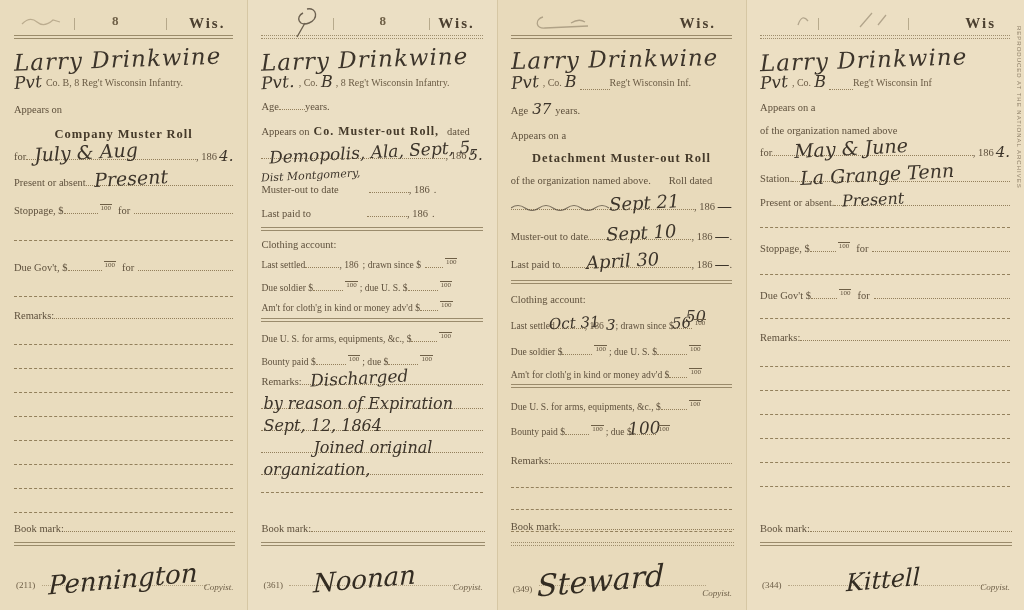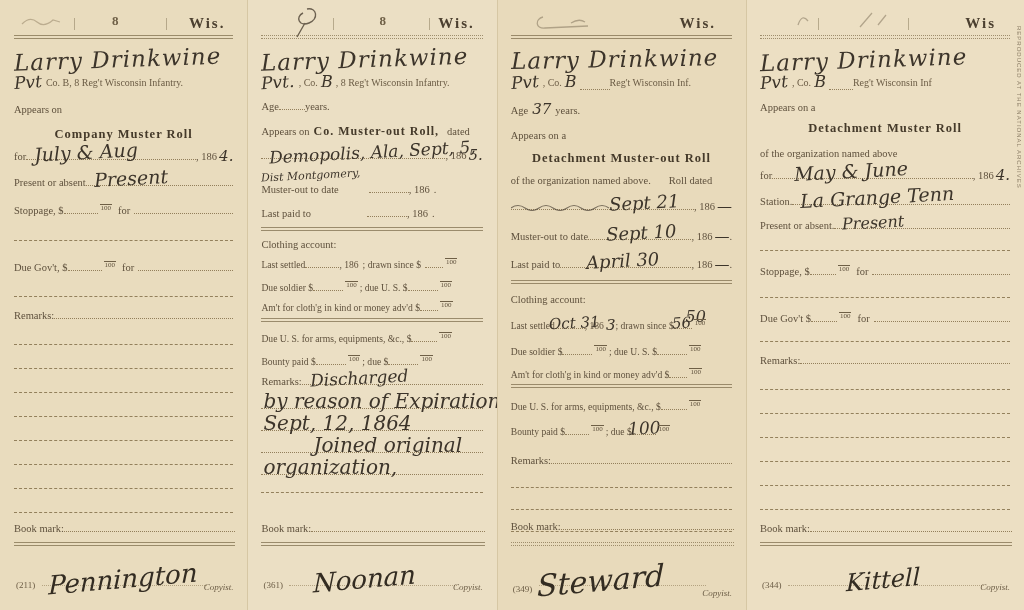--- a/index.html
+++ b/index.html
@@ -34,21 +34,21 @@
   .row { display:flex; align-items:baseline; font-size:10.5px; color:#5f513d; white-space:nowrap; }
   .row.sm { font-size:9.6px; }
   .dots { flex:1; border-bottom:1.2px dotted #937f5b; height:10px; min-width:6px; position:relative; }
   .w18{flex:0 0 18px}.w24{flex:0 0 24px}.w26{flex:0 0 26px}.w30{flex:0 0 30px}.w34{flex:0 0 34px}.w40{flex:0 0 40px}
   .cents { font-size:7px; border-top:1px solid #6e5f46; padding:0 1px; line-height:1.1; position:relative; top:-4px; margin:0 2px; }
   .sp { margin:0 4px; }
   .dotline { border-bottom:1.2px dashed #93805c; height:2px; }
   .hwfill { position:absolute; bottom:-4px; left:8px; font-size:19px; transform:rotate(-3deg); }
   .hwyear { font-size:15px; position:relative; top:1px; margin-left:2px; }
   .rline { position:relative; border-bottom:1.2px dotted #937f5b; height:22px; }
-  .rline .hw { position:absolute; left:2px; bottom:-5px; font-size:20px; }
+  .rline .hw { position:absolute; left:2px; bottom:-5px; font-size:16px; }
   .ind { left:52px !important; }
 
   .bottom { position:absolute; left:14px; right:12px; bottom:8px; }
   .sigarea { position:relative; height:56px; }
   .sigdots { position:absolute; left:28px; right:28px; bottom:16px; border-bottom:1.2px dotted #937f5b; opacity:.6; }
   .sig { position:absolute; bottom:8px; font-size:26px; transform:rotate(-5deg) skewX(-6deg); color:#332c22; }
   .cardno { position:absolute; left:2px; bottom:12px; font-size:9px; color:#6b5c45; }
   .copyist { position:absolute; right:2px; bottom:10px; font-style:italic; font-size:9px; color:#6b5c45; }
 
   .penmark { position:absolute; opacity:.55; }
@@ -397,21 +397,20 @@
     <div class="ruledot"></div>
     <div class="hw name">Larry Drinkwine</div>
     <div class="unitline">
       <span class="hw rank">Pvt</span>
       <span>, Co.</span>
       <span class="hw cohand">B</span>
       <span class="dots w24" style="align-self:flex-end"></span>
       <span>Reg't Wisconsin Inf</span>
     </div>
     <div class="plain mt12">Appears on a</div>
-    <div class="title mt8">Detachment Muster Roll</div>
     <div class="plain mt12">of the organization named above</div>
     <div class="row mt6">
       <span>for</span>
       <span class="dots">
         <span class="hw hwfill" style="left:22px">May &amp; June</span>
       </span>
       <span>, 186</span>
       <span class="hw hwyear">4.</span>
     </div>
     <div class="row mt12">

